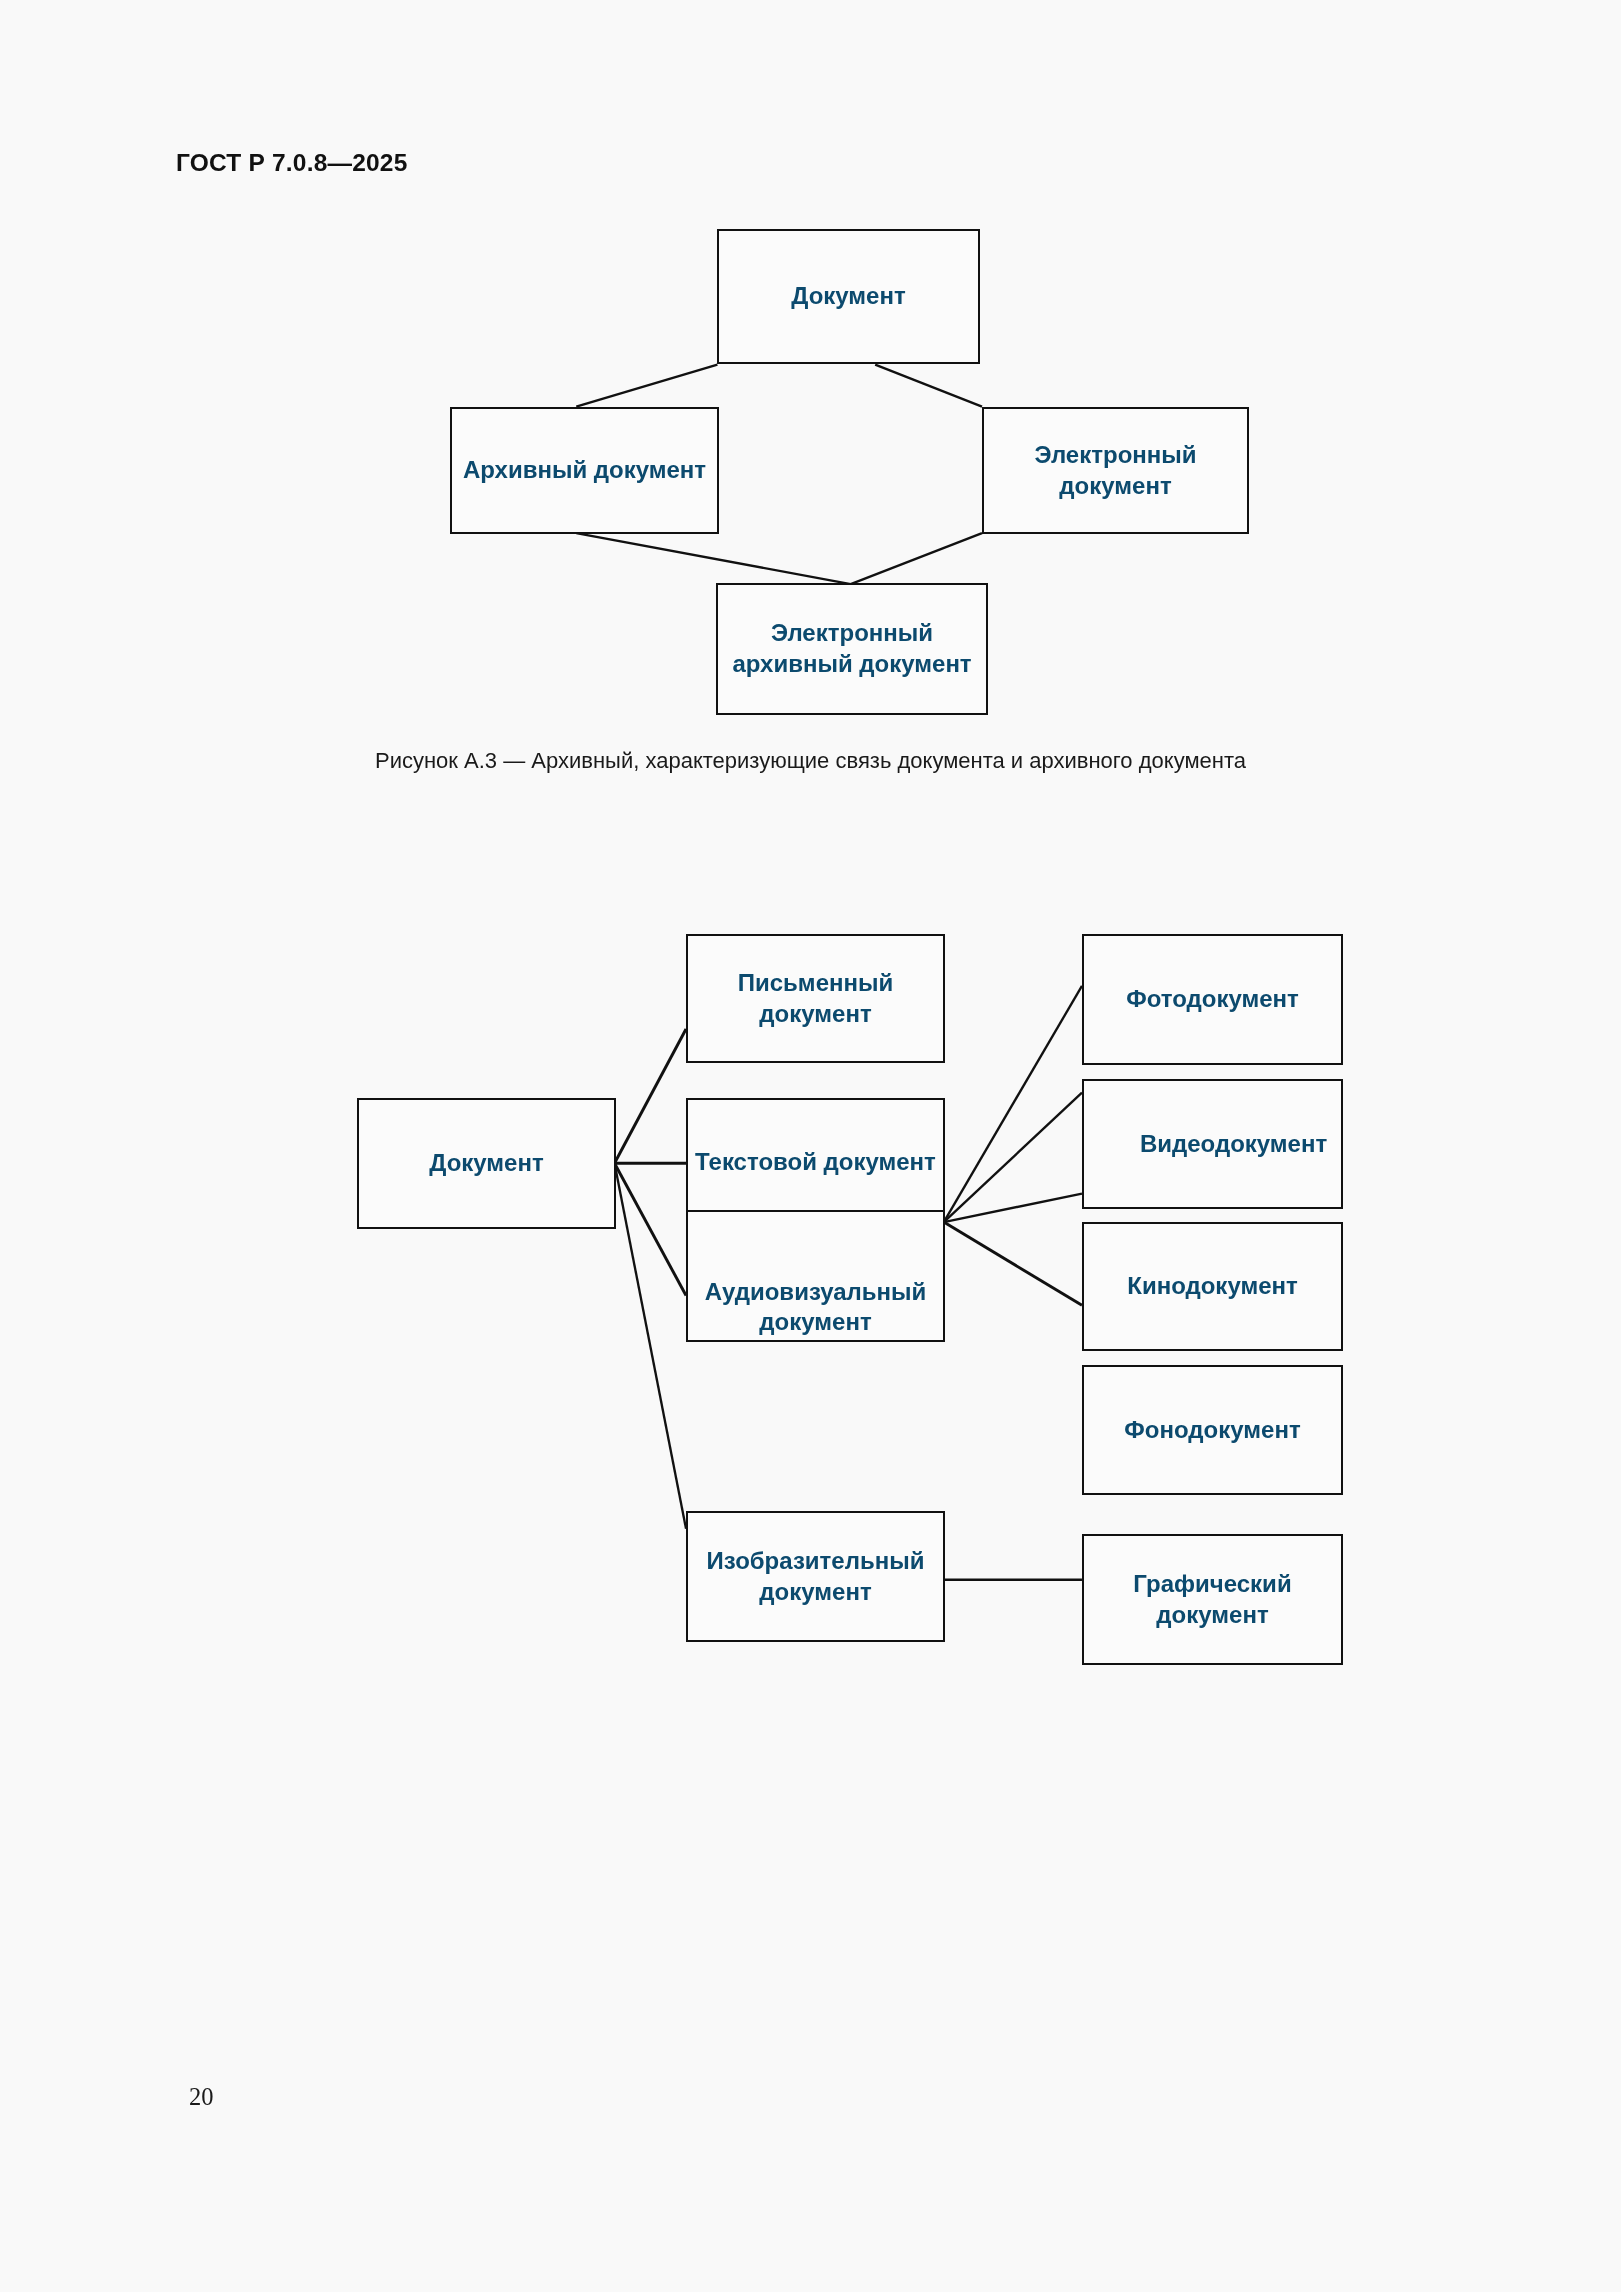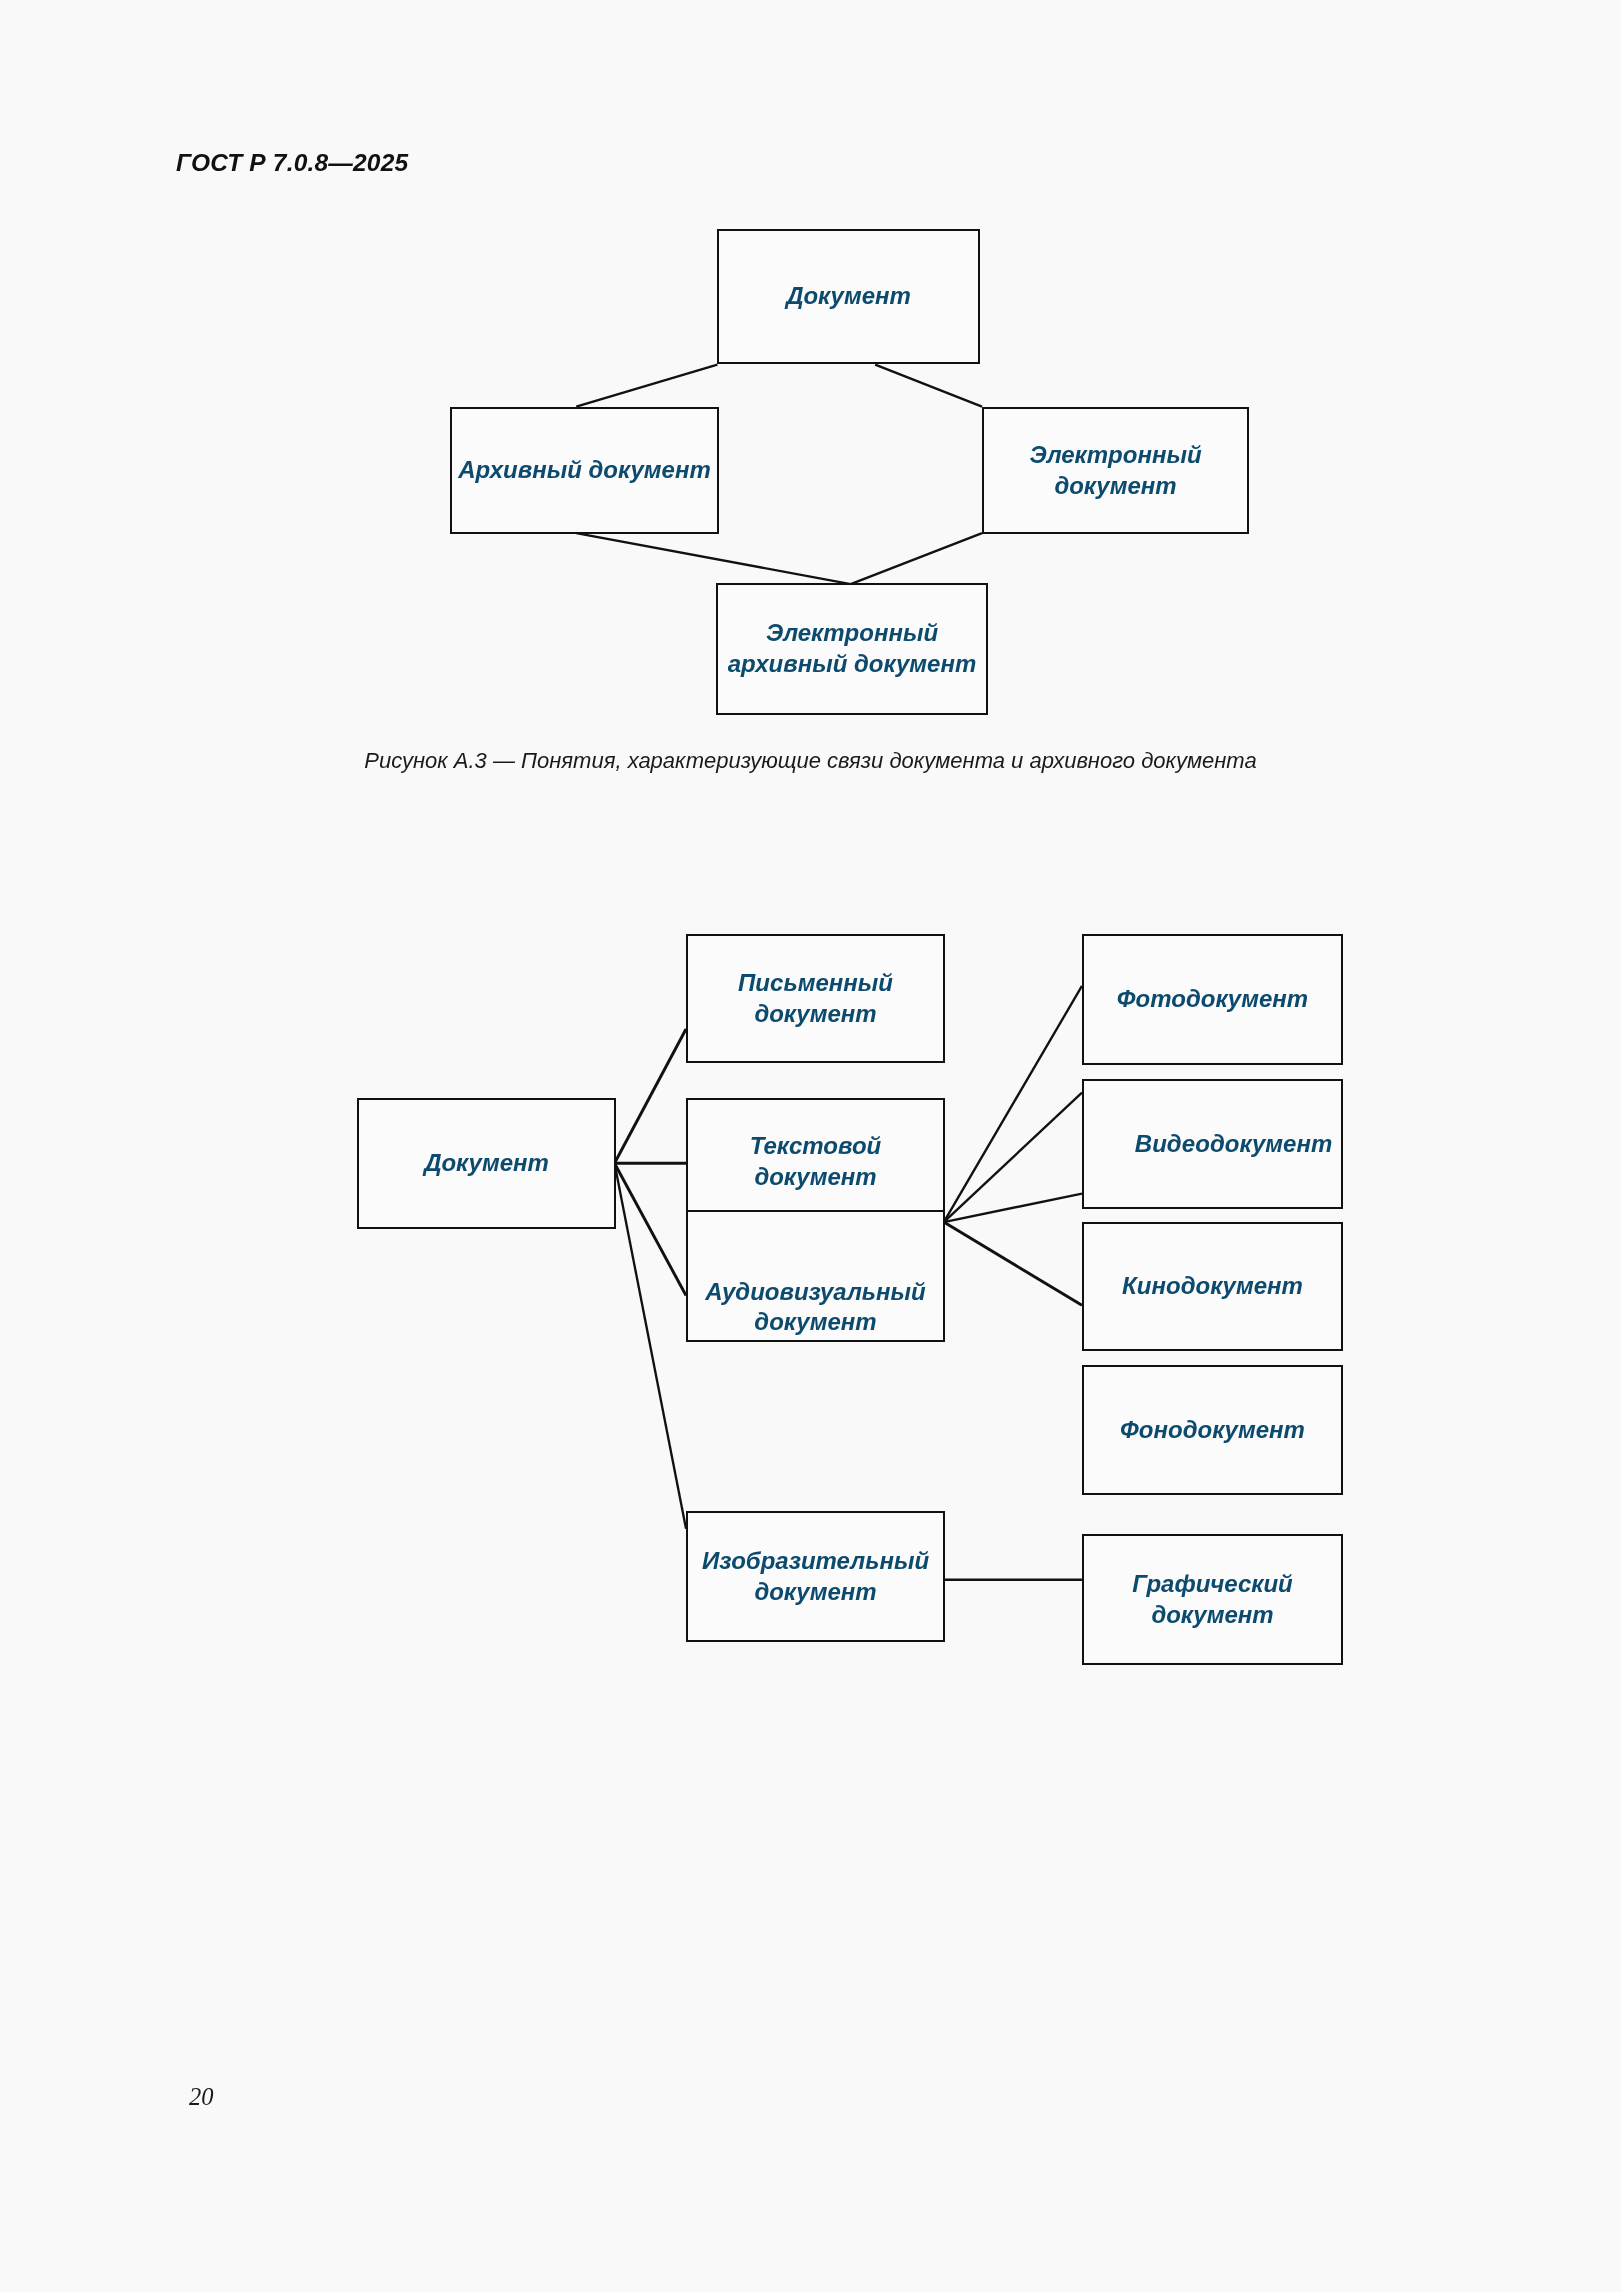--- a/index.html
+++ b/index.html
@@ -11,21 +11,20 @@
   body {
     font-family: "Liberation Sans", sans-serif;
     color: #1a1a1a;
   }
   .page {
     position: relative;
     width: 1621px;
     height: 2293px;
     background: #f9f9f9;
     overflow: hidden;
-    font-style: italic;
   }
   .std-header {
     position: absolute;
     left: 176px;
     top: 149px;
     font-size: 24.5px;
     font-weight: bold;
     letter-spacing: 0.2px;
     white-space: nowrap;
     color: #111111;
@@ -115,21 +114,21 @@
       <span>Электронный
 документ</span>
     </div>
 
     <div class="node" style="left:716px; top:583px; width:272px; height:132px;">
       <span>Электронный
 архивный документ</span>
     </div>
   </div>
 
-  <div class="figure-caption" id="caption-a3">Рисунок А.3 — Понятия, характеризующие связи документа и архивного документа</div>
+  <div class="figure-caption" id="caption-a3">Рисунок А.3 — Архивный, характеризующие связь документа и архивного документа</div>
 
   <div class="diagram">
     <svg width="1621" height="1715" viewBox="0 0 1654 1750" aria-hidden="true">
 
       <line class="conn conn-med" x1="627" y1="1187" x2="700" y2="1050"></line>
       <line class="conn conn-med" x1="627" y1="1187" x2="700" y2="1187"></line>
       <line class="conn conn-med" x1="627" y1="1187" x2="700" y2="1322"></line>
       <line class="conn conn-thin" x1="627" y1="1187" x2="700" y2="1560"></line>
 
       <line class="conn conn-thin" x1="963" y1="1247" x2="1104" y2="1006"></line>

